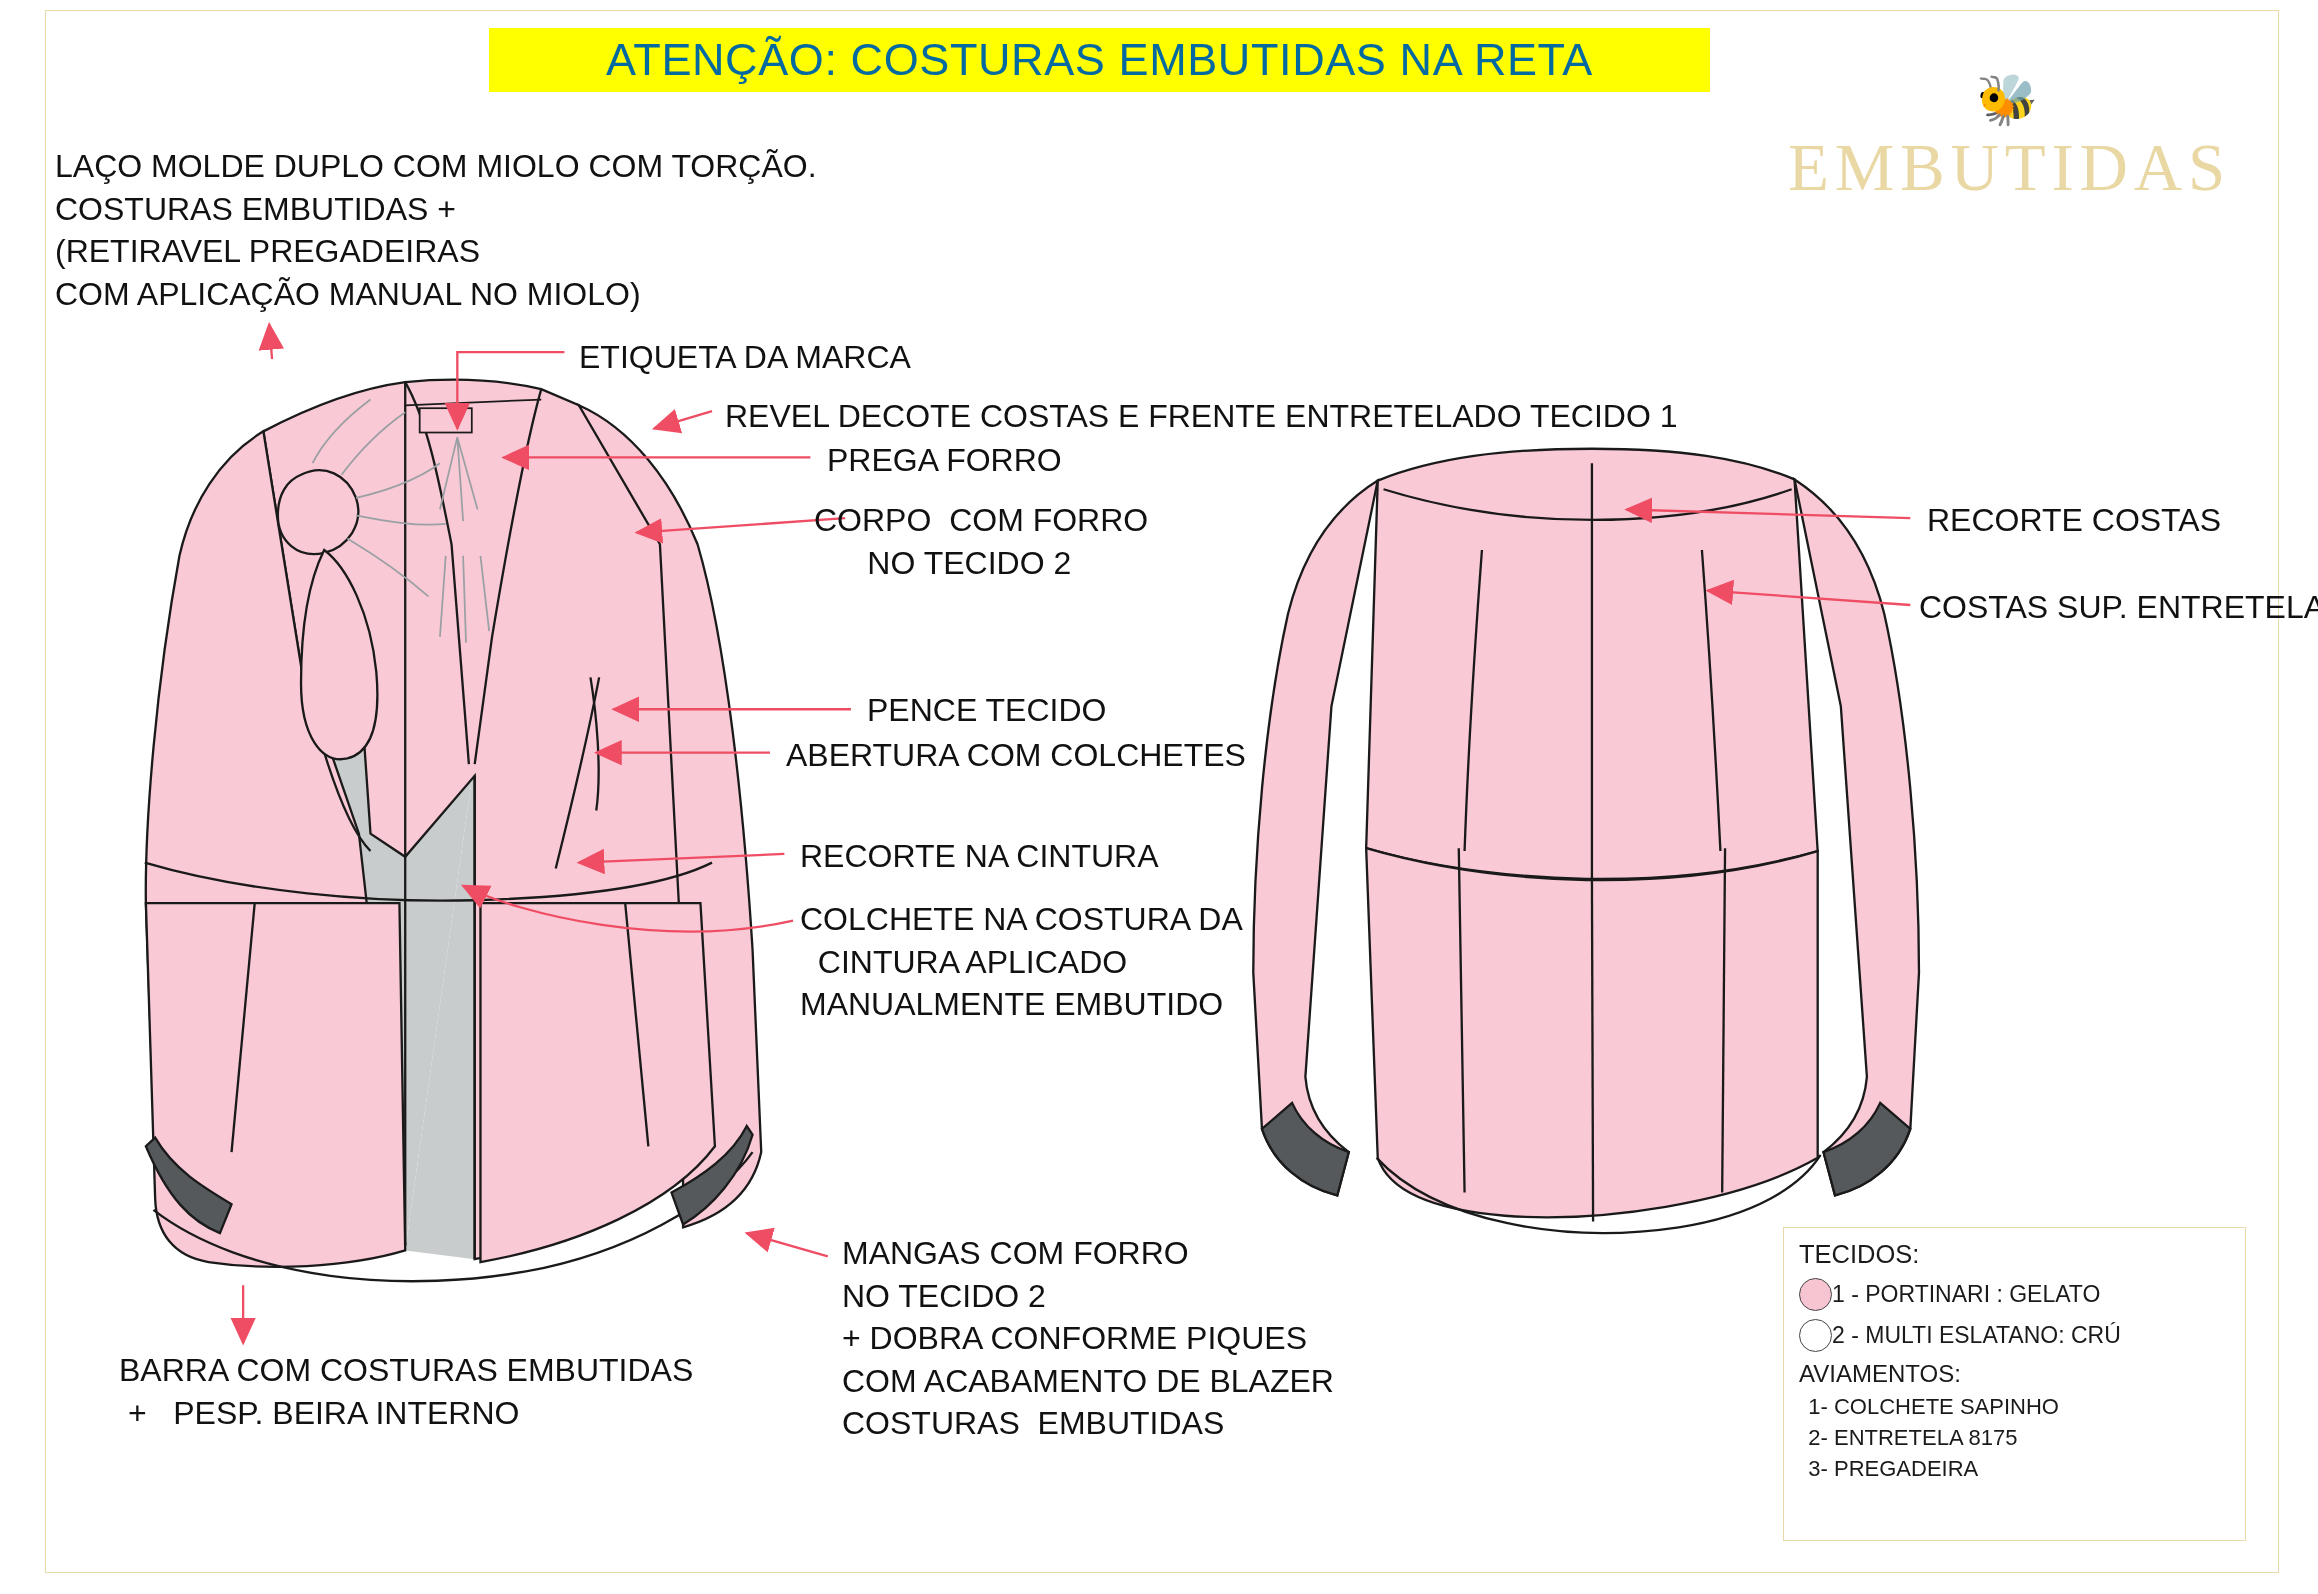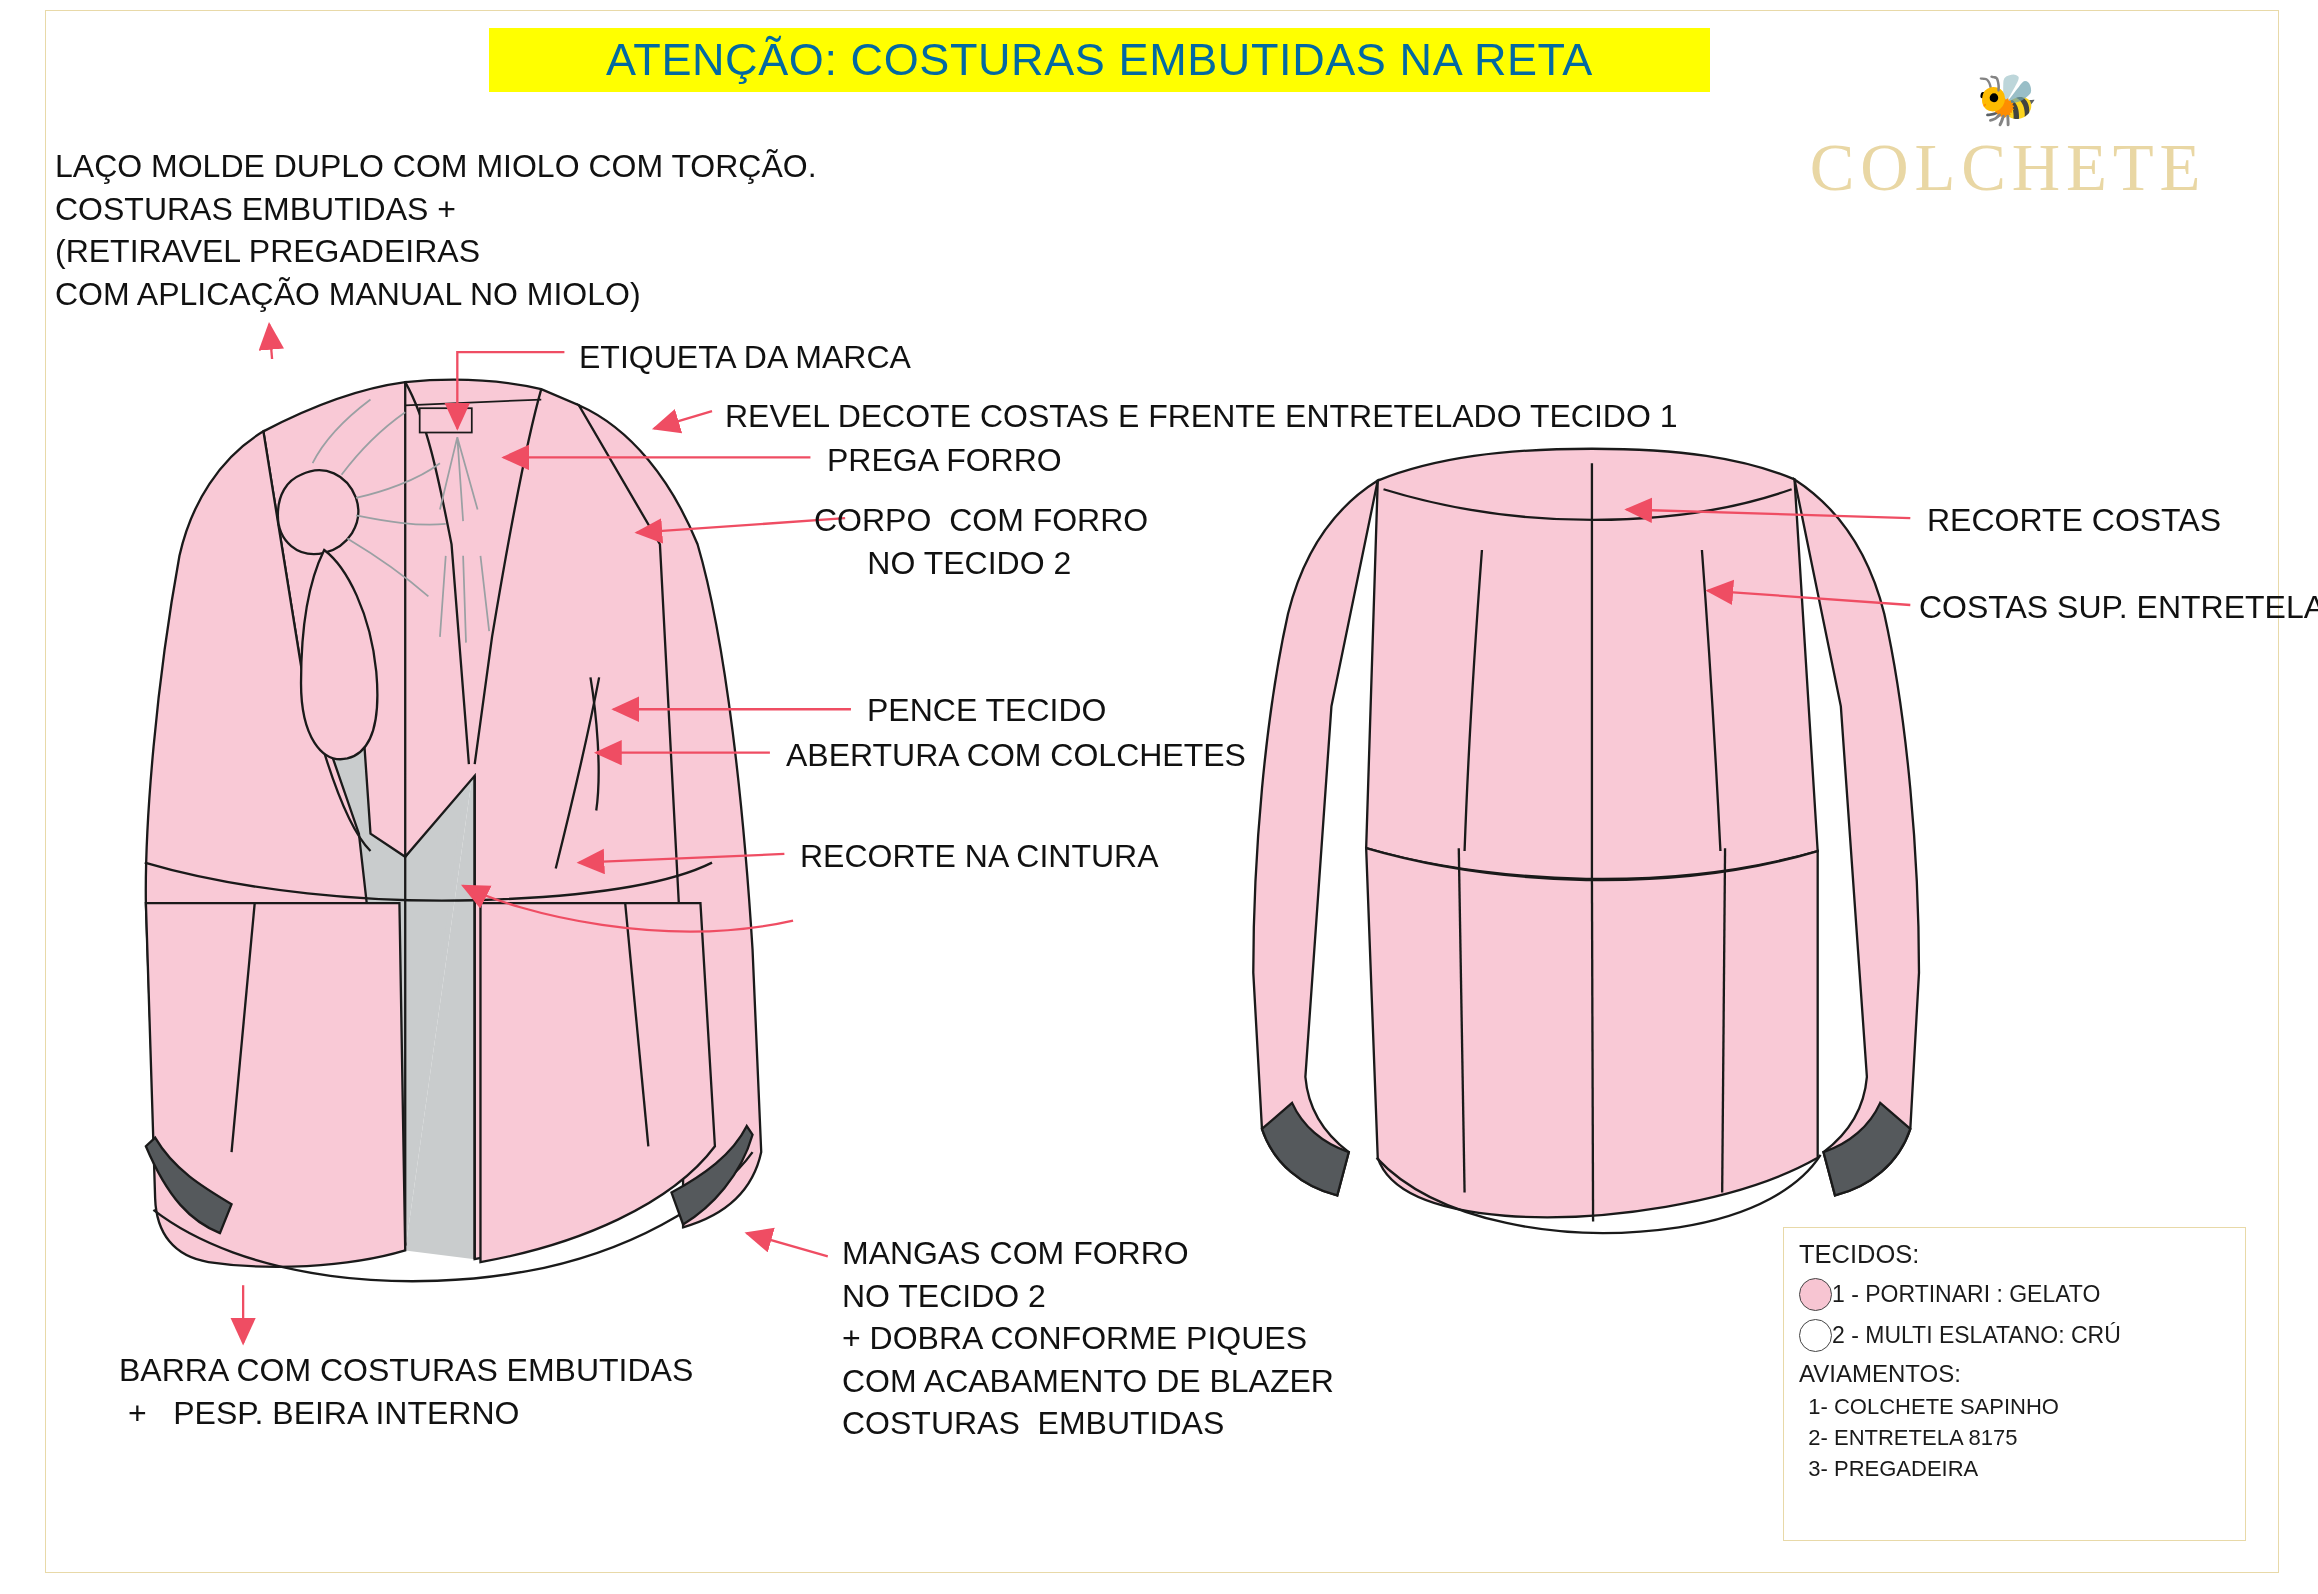--- a/index.html
+++ b/index.html
@@ -70,21 +70,21 @@
 <div id="page">
 
   <div class="frame"></div>
 
   <div class="banner">
     <span>ATENÇÃO: COSTURAS EMBUTIDAS NA RETA</span>
   </div>
 
   <div class="logo">
     <div class="bee">🐝</div>
-    <div class="word">COLCHETE</div>
+    <div class="word">EMBUTIDAS</div>
   </div>
 
   <div class="txt note-top">LAÇO MOLDE DUPLO COM MIOLO COM TORÇÃO.
 COSTURAS EMBUTIDAS +
 (RETIRAVEL PREGADEIRAS
 COM APLICAÇÃO MANUAL NO MIOLO)</div>
 
   <svg class="art" viewBox="0 0 4006 2755">
     <defs>
       <marker id="arrow" markerWidth="16" markerHeight="16" refX="11" refY="5.5" orient="auto">
@@ -226,20 +226,23 @@
   </svg>
 
   <div class="txt" style="left:579px; top:336px;">ETIQUETA DA MARCA</div>
   <div class="txt" style="left:725px; top:395px;">REVEL DECOTE COSTAS E FRENTE ENTRETELADO TECIDO 1</div>
   <div class="txt" style="left:827px; top:439px;">PREGA FORRO</div>
   <div class="txt" style="left:814px; top:499px;">CORPO  COM FORRO
       NO TECIDO 2</div>
   <div class="txt" style="left:867px; top:689px;">PENCE TECIDO</div>
   <div class="txt" style="left:800px; top:835px;">RECORTE NA CINTURA</div>
   <div class="txt" style="left:786px; top:734px;">ABERTURA COM COLCHETES</div>
+  <div class="txt" style="left:800px; top:898px;">COLCHETE NA COSTURA DA
+  CINTURA APLICADO
+MANUALMENTE EMBUTIDO</div>
   <div class="txt" style="left:842px; top:1232px;">MANGAS COM FORRO
 NO TECIDO 2
 + DOBRA CONFORME PIQUES
 COM ACABAMENTO DE BLAZER
 COSTURAS  EMBUTIDAS</div>
   <div class="txt" style="left:119px; top:1349px;">BARRA COM COSTURAS EMBUTIDAS
  +   PESP. BEIRA INTERNO</div>
   <div class="txt" style="left:1927px; top:499px;">RECORTE COSTAS</div>
   <div class="txt" style="left:1919px; top:586px;">COSTAS SUP. ENTRETELADA</div>
 

